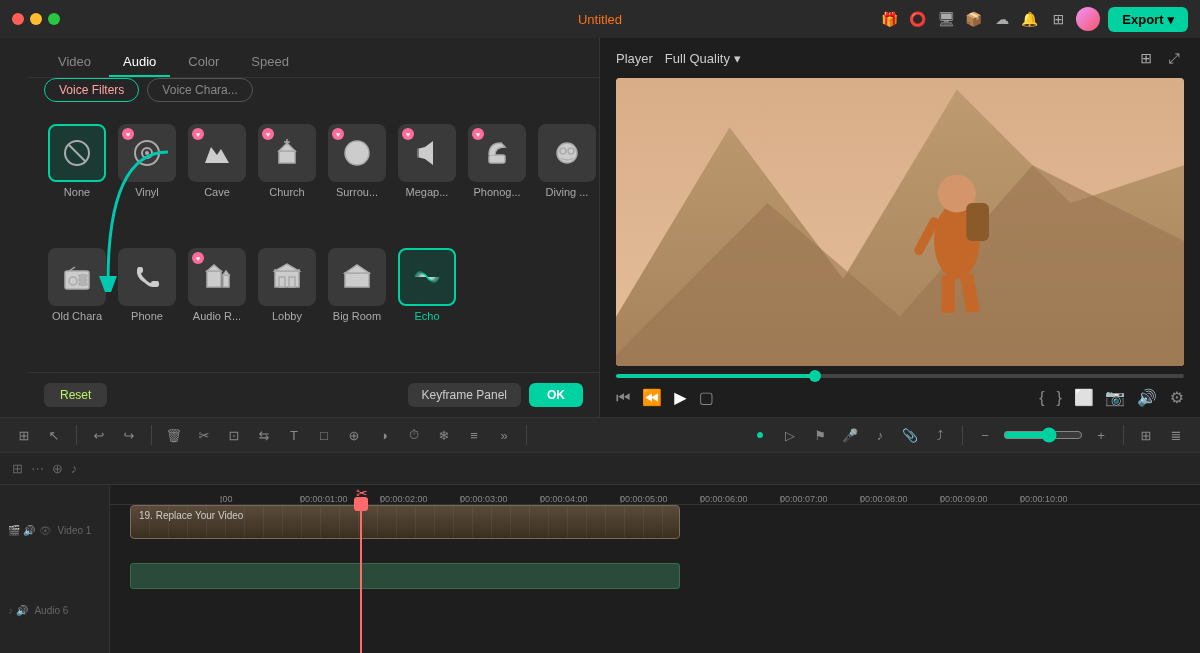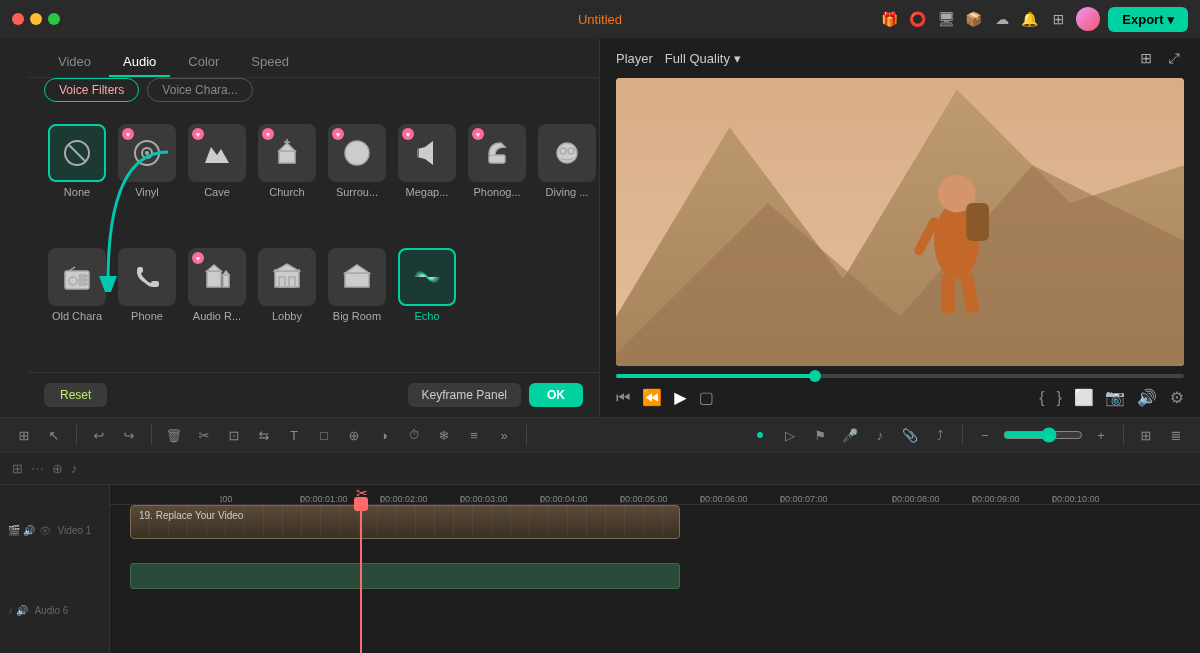--- a/index.html
+++ b/index.html
@@ -915,21 +915,21 @@
       <div class="timeline-ruler">
         <div class="ruler-ticks">
           <div class="ruler-tick" style="color:#888;font-size:9px;">:00</div>
           <div class="ruler-tick" style="color:#888;font-size:9px;">00:00:01:00</div>
           <div class="ruler-tick" style="color:#888;font-size:9px;">00:00:02:00</div>
           <div class="ruler-tick" style="color:#888;font-size:9px;">00:00:03:00</div>
           <div class="ruler-tick" style="color:#888;font-size:9px;">00:00:04:00</div>
           <div class="ruler-tick" style="color:#888;font-size:9px;">00:00:05:00</div>
           <div class="ruler-tick" style="color:#888;font-size:9px;">00:00:06:00</div>
           <div class="ruler-tick" style="color:#888;font-size:9px;">00:00:07:00</div>
-          <div class="ruler-tick" style="color:#888;font-size:9px;margin-left:32px;">00:00:08:00</div>
+          <div class="ruler-tick" style="color:#888;font-size:9px;">00:00:08:00</div>
           <div class="ruler-tick" style="color:#888;font-size:9px;">00:00:09:00</div>
           <div class="ruler-tick" style="color:#888;font-size:9px;">00:00:10:00</div>
 
         </div>
       </div>
 
       <div style="flex:1;position:relative;">
 
         <div class="video-clip">
           <div class="video-frames"></div>

